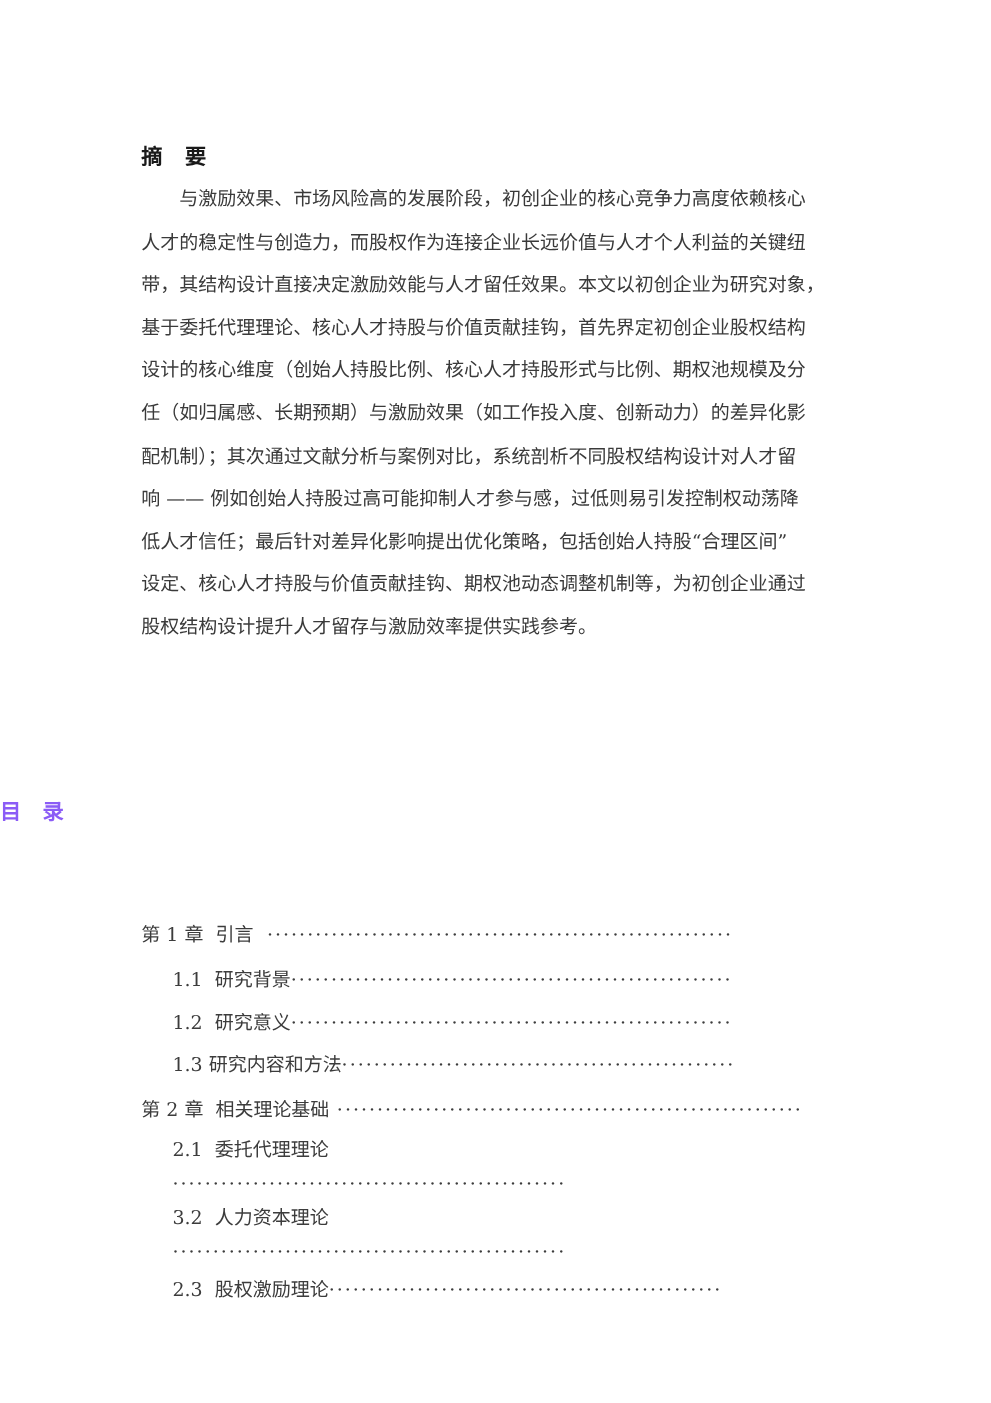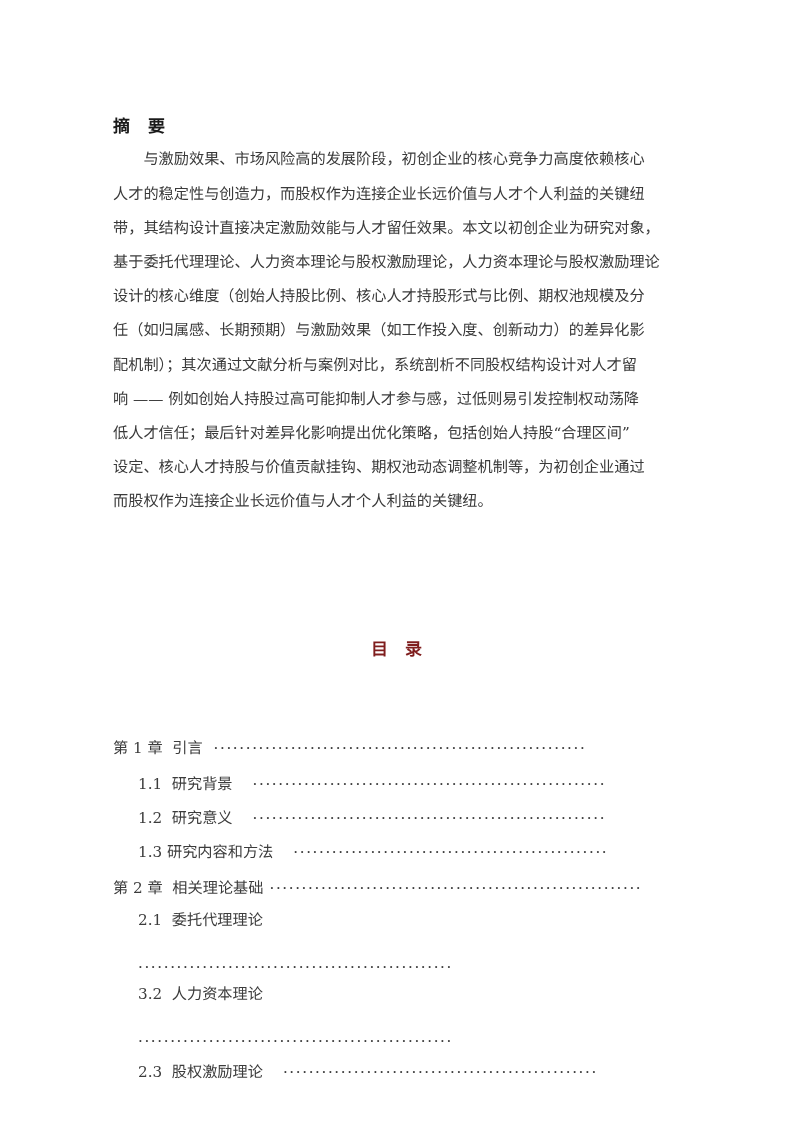--- a/index.html
+++ b/index.html
@@ -56,25 +56,24 @@
   .abstract-body .para-line.indent {
     text-indent: 0;
   }
 
   
   .toc-heading {
     position: absolute;
     left: 0;
     top: 618px;
     width: 793px;
-    text-align: center;
     font-family: "DejaVu Sans", "Liberation Sans", sans-serif;
     font-weight: bold;
     font-size: 17px;
-    color: #7f1d1d;
+    color: #8b5cf6;
     white-space: pre;
   }
 
   .toc-list {
     position: absolute;
     left: 113px;
     top: 712px;
     width: 568px;
   }
 
@@ -111,21 +110,20 @@
     padding-right: 6px;
   }
   .toc-entry.level-1 .toc-leader {
     max-width: 520px;
   }
 
   
   .toc-entry.level-2 {
     padding-left: 25px;
     line-height: 34px;
-    gap: 20px;
   }
   .toc-entry.level-2 .toc-leader {
     max-width: 470px;
   }
 
   
   .toc-entry.tight {
     line-height: 27px;
     flex-direction: column;
   }
@@ -134,28 +132,28 @@
 <body>
 
 <div class="page">
 
   <div class="abstract-block">
     <div class="abstract-heading">摘　要</div>
     <div class="abstract-body">
         <span class="para-line indent">　　与激励效果、市场风险高的发展阶段，初创企业的核心竞争力高度依赖核心</span>
         <span class="para-line">人才的稳定性与创造力，而股权作为连接企业长远价值与人才个人利益的关键纽</span>
         <span class="para-line">带，其结构设计直接决定激励效能与人才留任效果。本文以初创企业为研究对象，</span>
-        <span class="para-line">基于委托代理理论、人力资本理论与股权激励理论，人力资本理论与股权激励理论</span>
+        <span class="para-line">基于委托代理理论、核心人才持股与价值贡献挂钩，首先界定初创企业股权结构</span>
         <span class="para-line">设计的核心维度（创始人持股比例、核心人才持股形式与比例、期权池规模及分</span>
         <span class="para-line">任（如归属感、长期预期）与激励效果（如工作投入度、创新动力）的差异化影</span>
         <span class="para-line">配机制）；其次通过文献分析与案例对比，系统剖析不同股权结构设计对人才留</span>
         <span class="para-line">响 —— 例如创始人持股过高可能抑制人才参与感，过低则易引发控制权动荡降</span>
         <span class="para-line">低人才信任；最后针对差异化影响提出优化策略，包括创始人持股“合理区间”</span>
         <span class="para-line">设定、核心人才持股与价值贡献挂钩、期权池动态调整机制等，为初创企业通过</span>
-        <span class="para-line">而股权作为连接企业长远价值与人才个人利益的关键纽。</span>
+        <span class="para-line">股权结构设计提升人才留存与激励效率提供实践参考。</span>
       </div>
   </div>
 
   <div class="toc-heading">目　录</div>
 
   <div class="toc-list">
       <div class="toc-entry level-1">
         <span class="toc-label">第 1 章  引言 </span>
         <span class="toc-leader">··························································</span>
       </div>

